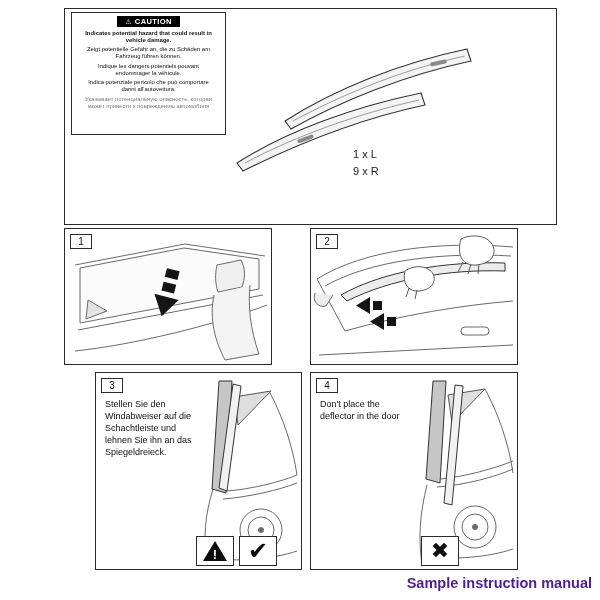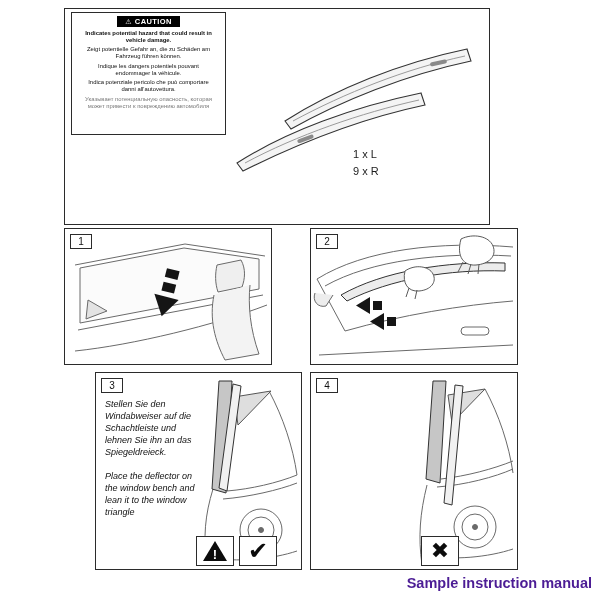--- a/index.html
+++ b/index.html
@@ -2,21 +2,21 @@
 <html><head>
 <meta charset="utf-8">
 <style>
   * { margin:0; padding:0; box-sizing:border-box; }
   html,body { width:600px; height:600px; }
   body { background:#ffffff; font-family:"Liberation Sans", sans-serif; color:#111; position:relative; overflow:hidden; }
   .abs { position:absolute; }
   .bordered { border:1px solid #2b2b2b; background:#fff; }
 
   
-  #top-box { left:64px; top:8px; width:426px; height:217px; }
+  #top-box { left:64px; top:8px; width:493px; height:217px; }
 
   
   #caution-box { left:6px; top:3px; width:155px; height:123px; padding:3px 4px 2px; }
   .caution-header { display:table; margin:0 auto 3px; background:#000; color:#fff; font-size:7.5px; font-weight:bold; padding:1px 8px; letter-spacing:.4px; white-space:nowrap; }
   .caution-header .tri { font-family:"DejaVu Sans", sans-serif; font-size:7px; margin-right:3px; }
   .caution-p { font-size:5.9px; line-height:1.18; text-align:center; margin-bottom:2.5px; padding:0 5px; }
   .caution-en { font-weight:bold; }
   .caution-ru { color:#7a7a7a; }
 
   
@@ -32,21 +32,21 @@
   #panel-3 { left:95px;  top:372px; width:207px; height:198px; }
   #panel-4 { left:310px; top:372px; width:208px; height:198px; }
 
   .step-num { position:absolute; left:5px; top:5px; min-width:22px; height:15px; border:1px solid #2b2b2b; background:#fff; font-size:10px; display:flex; align-items:center; justify-content:center; z-index:5; padding:0 2px; }
 
   .panel-svg { position:absolute; }
   #panel1-svg, #panel2-svg { left:2px; top:4px; width:204px; height:131px; }
   #panel3-svg, #panel4-svg { right:2px; top:2px; width:112px; height:194px; }
 
   .step-text { position:absolute; left:9px; top:26px; width:90px; font-size:9px; line-height:1.32; z-index:2; background:transparent; }
-  .step-text p { margin-bottom:13px;font-style:italic; }
+  .step-text p { margin-bottom:13px; }
   .bold { font-weight:bold; }
 
   .icon-box { position:absolute; width:38px; height:30px; border:1px solid #2b2b2b; background:#fff; display:flex; align-items:center; justify-content:center; z-index:6; }
   #warn-box  { left:100px; top:163px; }
   #check-box { left:143px; top:163px; }
   #cross-box { left:110px; top:163px; }
   .glyph { font-family:"DejaVu Sans", sans-serif; font-weight:bold; line-height:1; color:#0b0b0b; }
   .check-glyph { font-size:24px; }
   .cross-glyph { font-size:22px; }
 
@@ -134,21 +134,20 @@
       <rect x="74" y="84" width="9" height="9"></rect>
       <polygon points="71,80 71,97 57,88.5"></polygon>
     </g>
   </svg>
 </div>
 
 <div id="panel-3" class="panel">
   <div class="step-num">3</div>
   <div class="step-text">
     <p>Stellen Sie den Windabweiser auf die Schachtleiste und lehnen Sie ihn an das Spiegeldreieck.</p>
-    <p>Place the deflector on the window bench and lean it to the window triangle</p>
   </div>
   <svg id="panel3-svg" class="panel-svg" viewBox="0 0 112 194">
     <g fill="none" stroke="#6a6a6a" stroke-width="1">
       <path d="M82,16 C96,42 106,72 110,100"></path>
       <path d="M40,116 C64,114 90,108 110,100"></path>
       <path d="M36,124 C62,122 92,115 110,108"></path>
       <path d="M26,114 C18,140 16,162 20,190"></path>
       <path d="M20,182 C50,188 86,184 110,176"></path>
       <circle cx="74" cy="155" r="21"></circle>
       <circle cx="74" cy="155" r="13"></circle>
@@ -165,20 +164,21 @@
     </svg>
   </div>
   <div id="check-box" class="icon-box">
     <span class="glyph check-glyph">✔</span>
   </div>
 </div>
 
 <div id="panel-4" class="panel">
   <div class="step-num">4</div>
   <div class="step-text">
+    <p>Don't place the deflector in the door</p>
   </div>
   <svg id="panel4-svg" class="panel-svg" viewBox="0 0 112 194">
     <g fill="none" stroke="#6a6a6a" stroke-width="1">
       <path d="M82,14 C96,40 106,70 110,98"></path>
       <path d="M38,104 C64,101 90,94 110,86"></path>
       <path d="M34,112 C62,110 92,102 110,94"></path>
       <path d="M24,110 C17,138 15,162 19,190"></path>
       <path d="M19,180 C50,186 86,182 110,174"></path>
       <circle cx="72" cy="152" r="21"></circle>
       <circle cx="72" cy="152" r="13"></circle>

